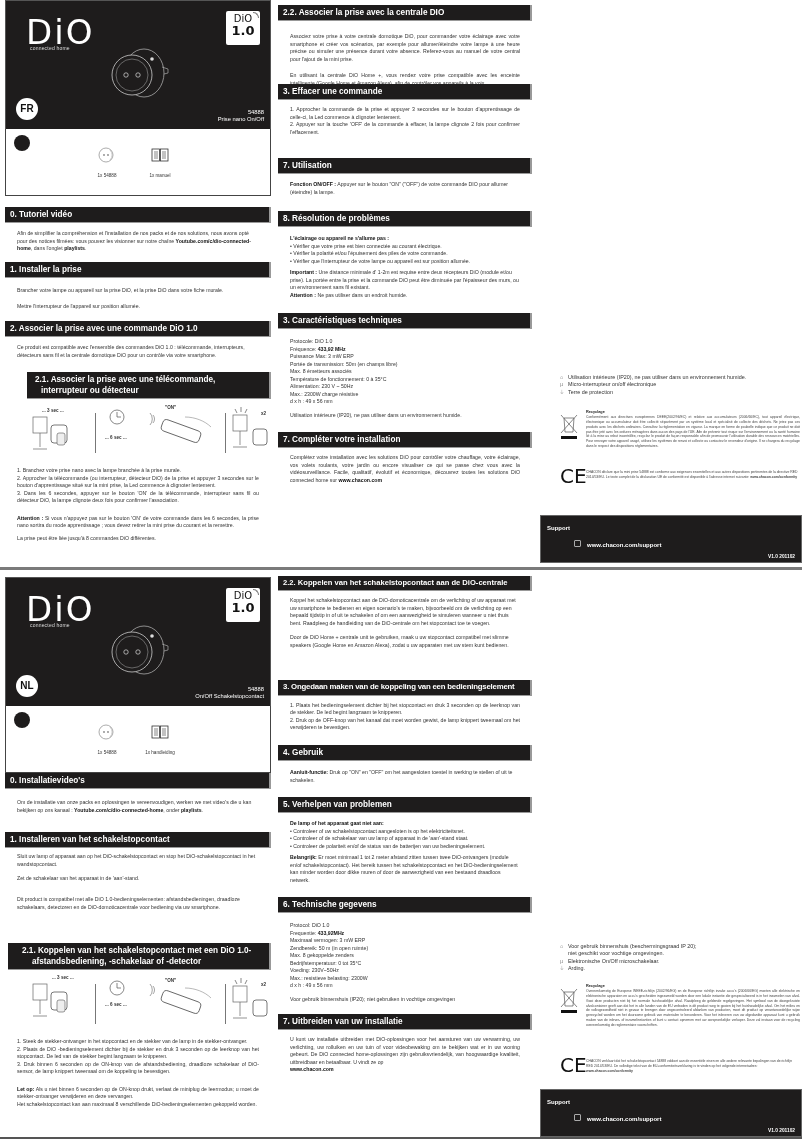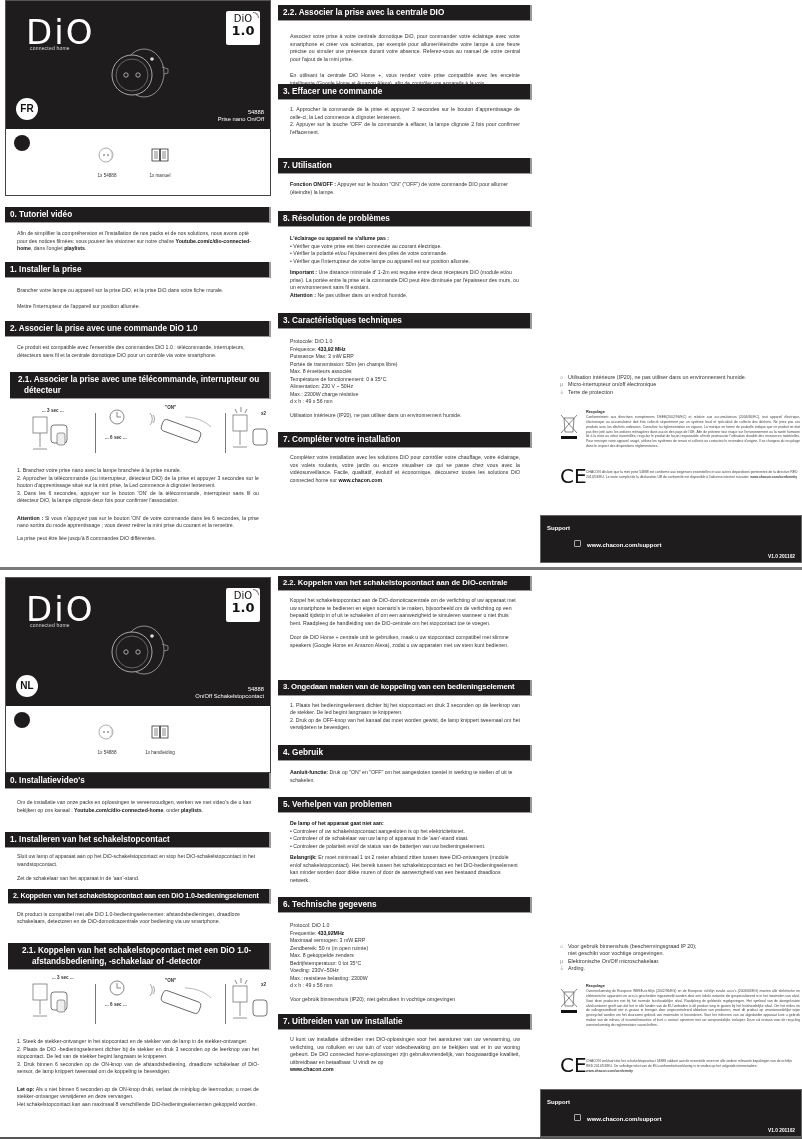--- a/index.html
+++ b/index.html
@@ -129,21 +129,21 @@
     </div>
 
     <div class="sec" style="top:321px">
       <div class="sh" style="">2. Associer la prise avec une commande DiO 1.0</div>
       <div class="txt" style="margin-top:7px">
         <p>Ce produit est compatible avec l'ensemble des commandes DiO 1.0 : télécommande, interrupteurs, détecteurs sans fil et la centrale domotique DiO pour un contrôle via votre smartphone.</p>
       </div>
     </div>
 
     <div class="sec" style="top:372px">
-      <div class="sh" style="margin-left:5px;padding-left:8px;text-indent:-6px;padding-left:14px">2.1. Associer la prise avec une télécommande, interrupteur ou détecteur</div>
+      <div class="sh" style="margin-left:22px;padding-left:8px;text-indent:-6px;padding-left:14px">2.1. Associer la prise avec une télécommande, interrupteur ou détecteur</div>
       <div class="illus">
         <span class="lbl" style="left:25px;top:5px">... 3 sec ...</span>
         <svg style="position:absolute;left:10px;top:12px" width="60" height="44" viewBox="0 0 60 44">
             <rect x="6" y="2" width="14" height="16" fill="none" stroke="#666" stroke-width=".7"></rect>
             <path d="M13 18v14M6 34h14" stroke="#666" stroke-width=".7"></path>
             <rect x="24" y="10" width="16" height="18" rx="3" fill="none" stroke="#555" stroke-width=".8"></rect>
             <rect x="30" y="18" width="8" height="12" rx="2" fill="#eee" stroke="#555" stroke-width=".6"></rect>
           </svg>
         <div class="div" style="left:78px"></div>
         <svg style="position:absolute;left:92px;top:6px" width="16" height="16" viewBox="0 0 16 16">
@@ -317,21 +317,20 @@
 
     <div class="sec" style="top:261px">
       <div class="sh">1. Installeren van het schakelstopcontact</div>
       <div class="txt" style="margin-top:5px">
         <p style="margin-bottom:7px">Sluit uw lamp of apparaat aan op het DiO-schakelstopcontact en stop het DiO-schakelstopcontact in het wandstopcontact.</p>
         <p>Zet de schakelaar van het apparaat in de 'aan'-stand.</p>
       </div>
     </div>
 
     <div class="sec" style="top:318px">
-      <div class="sh small" style="margin-left:3px">2. Koppelen van het schakelstopcontact aan een DiO 1.0-bedieningselement</div>
       <div class="txt" style="margin-top:7px">
         <p>Dit product is compatibel met alle DiO 1.0-bedieningselementen: afstandsbedieningen, draadloze schakelaars, detectoren en de DiO-domoticacentrale voor bediening via uw smartphone.</p>
       </div>
     </div>
 
     <div class="sec" style="top:372px">
       <div class="sh" style="margin-left:3px;text-indent:-10px;padding-left:24px">2.1. Koppelen van het schakelstopcontact met een DiO 1.0-afstandsbediening, -schakelaar of -detector</div>
       <div class="illus">
         <span class="lbl" style="left:35px;top:1px">... 3 sec ...</span>
         <svg style="position:absolute;left:10px;top:8px" width="60" height="44" viewBox="0 0 60 44">

